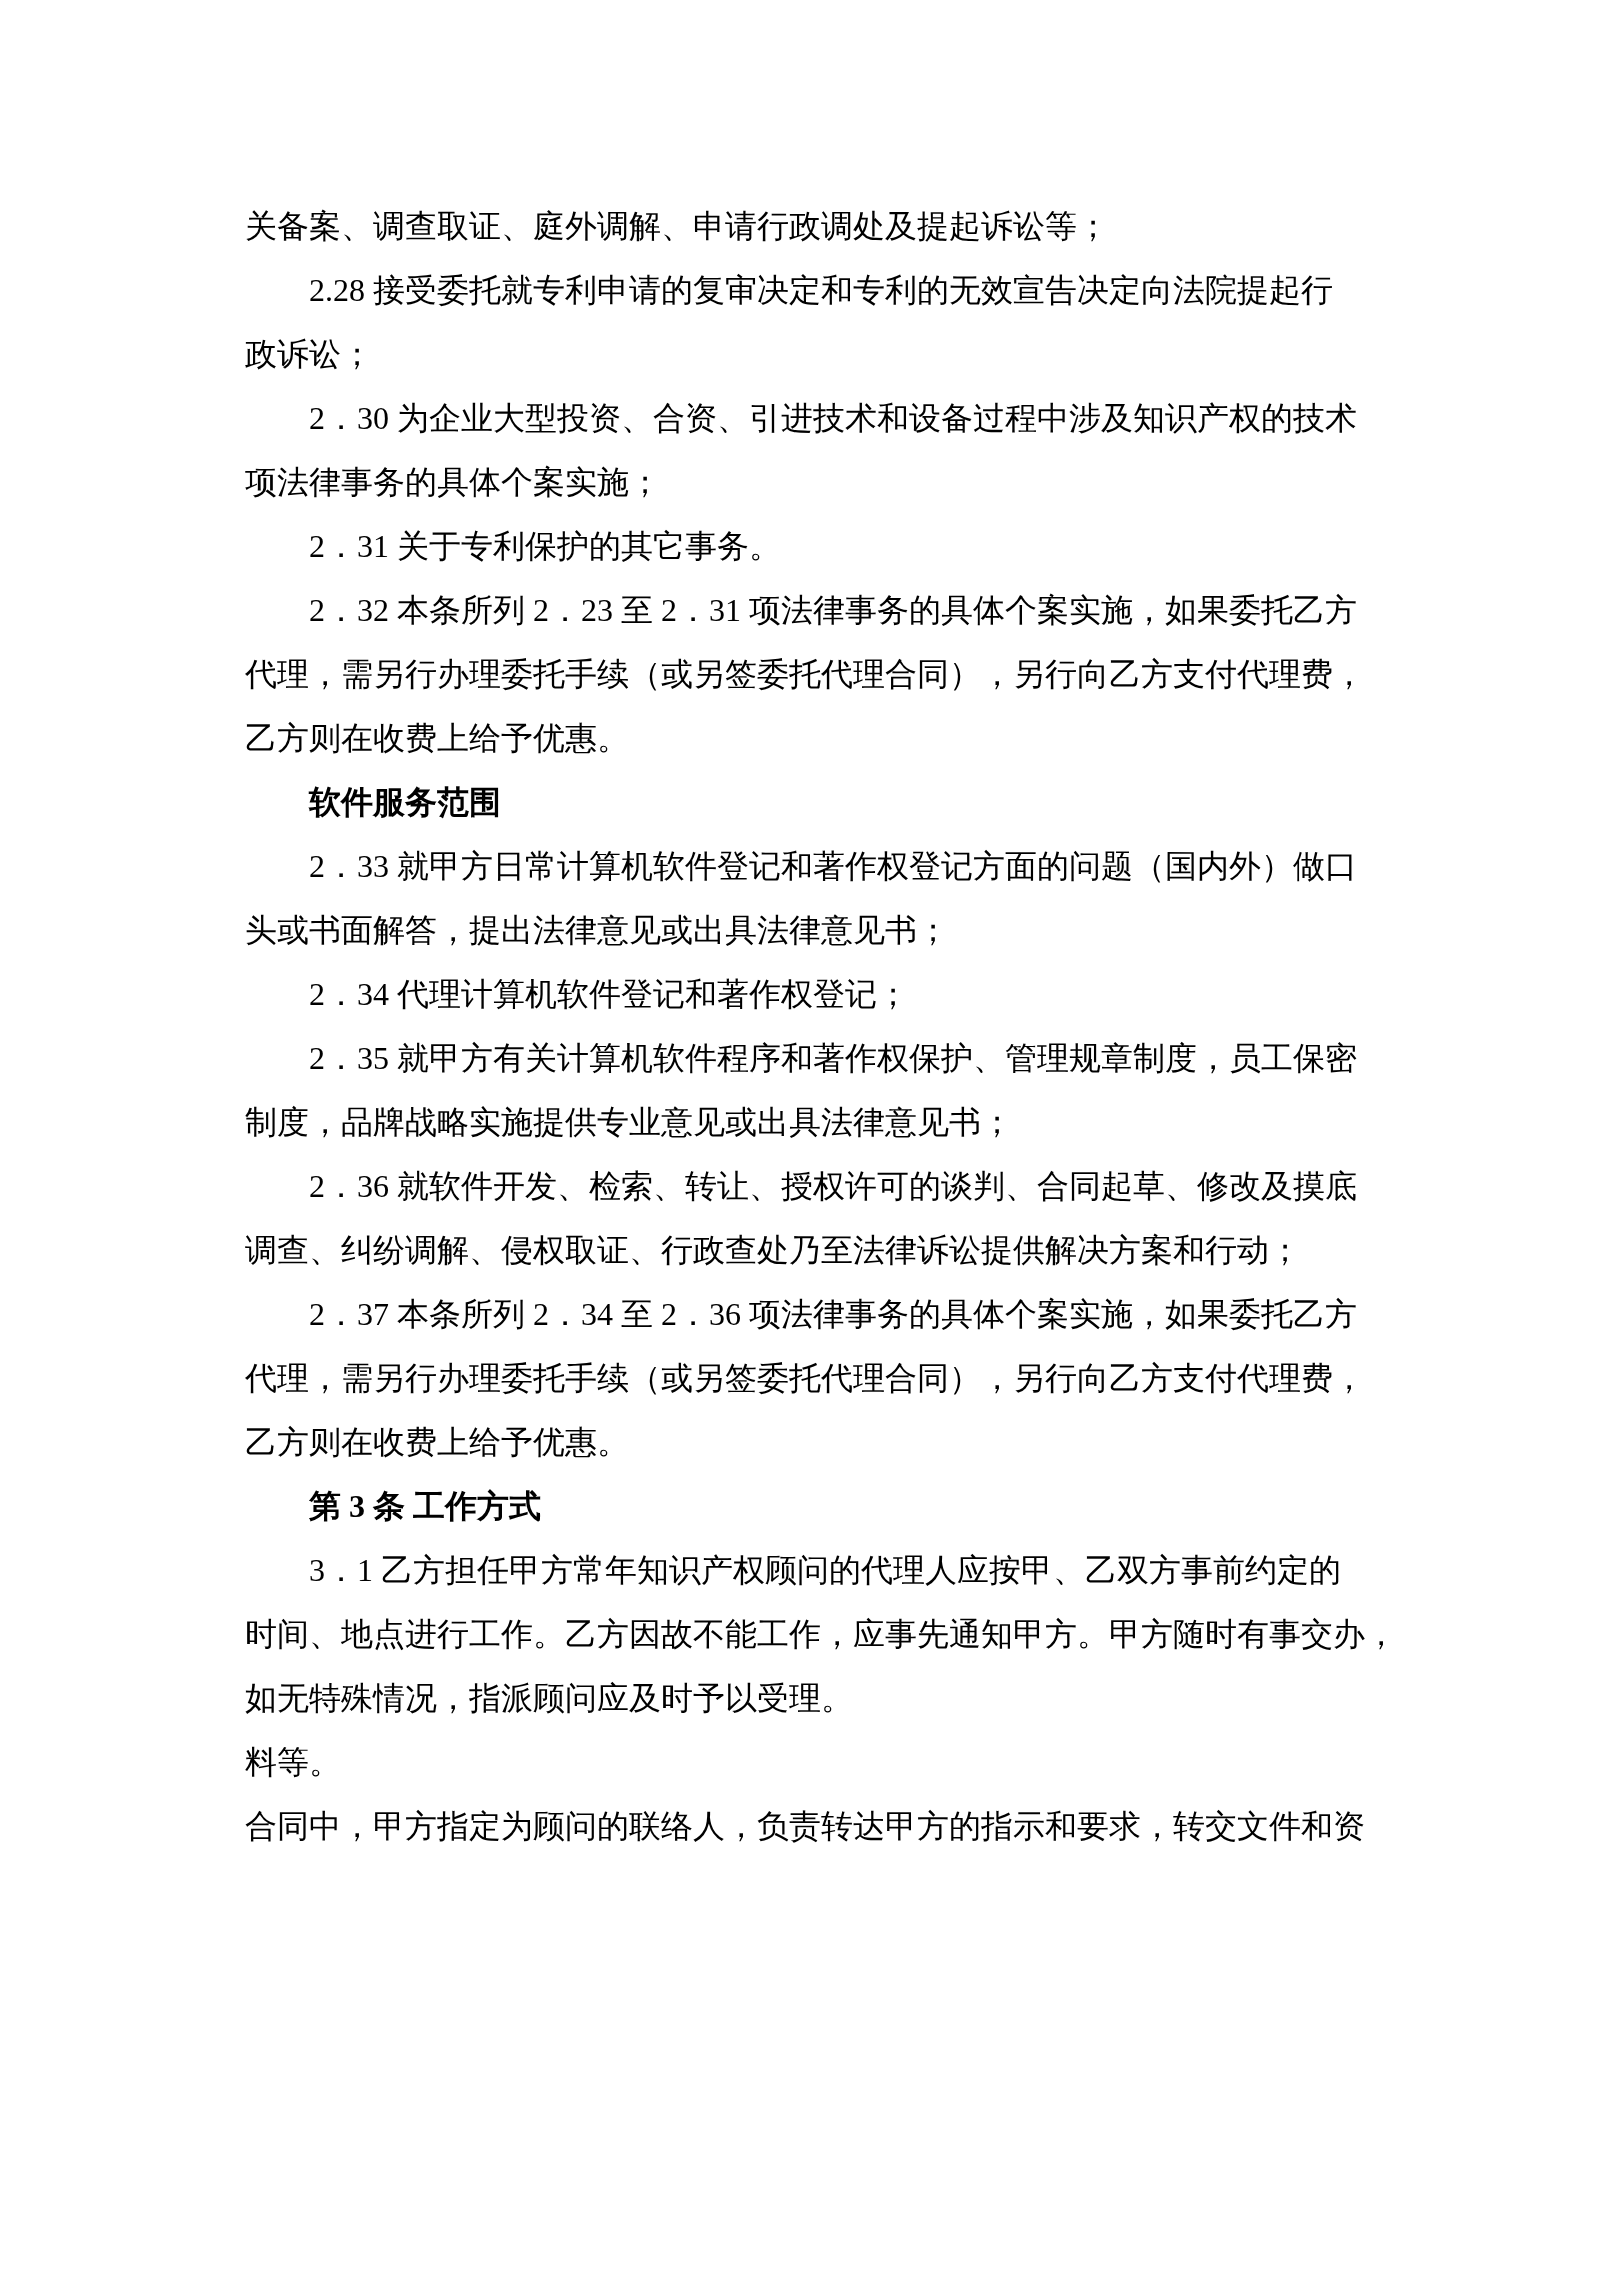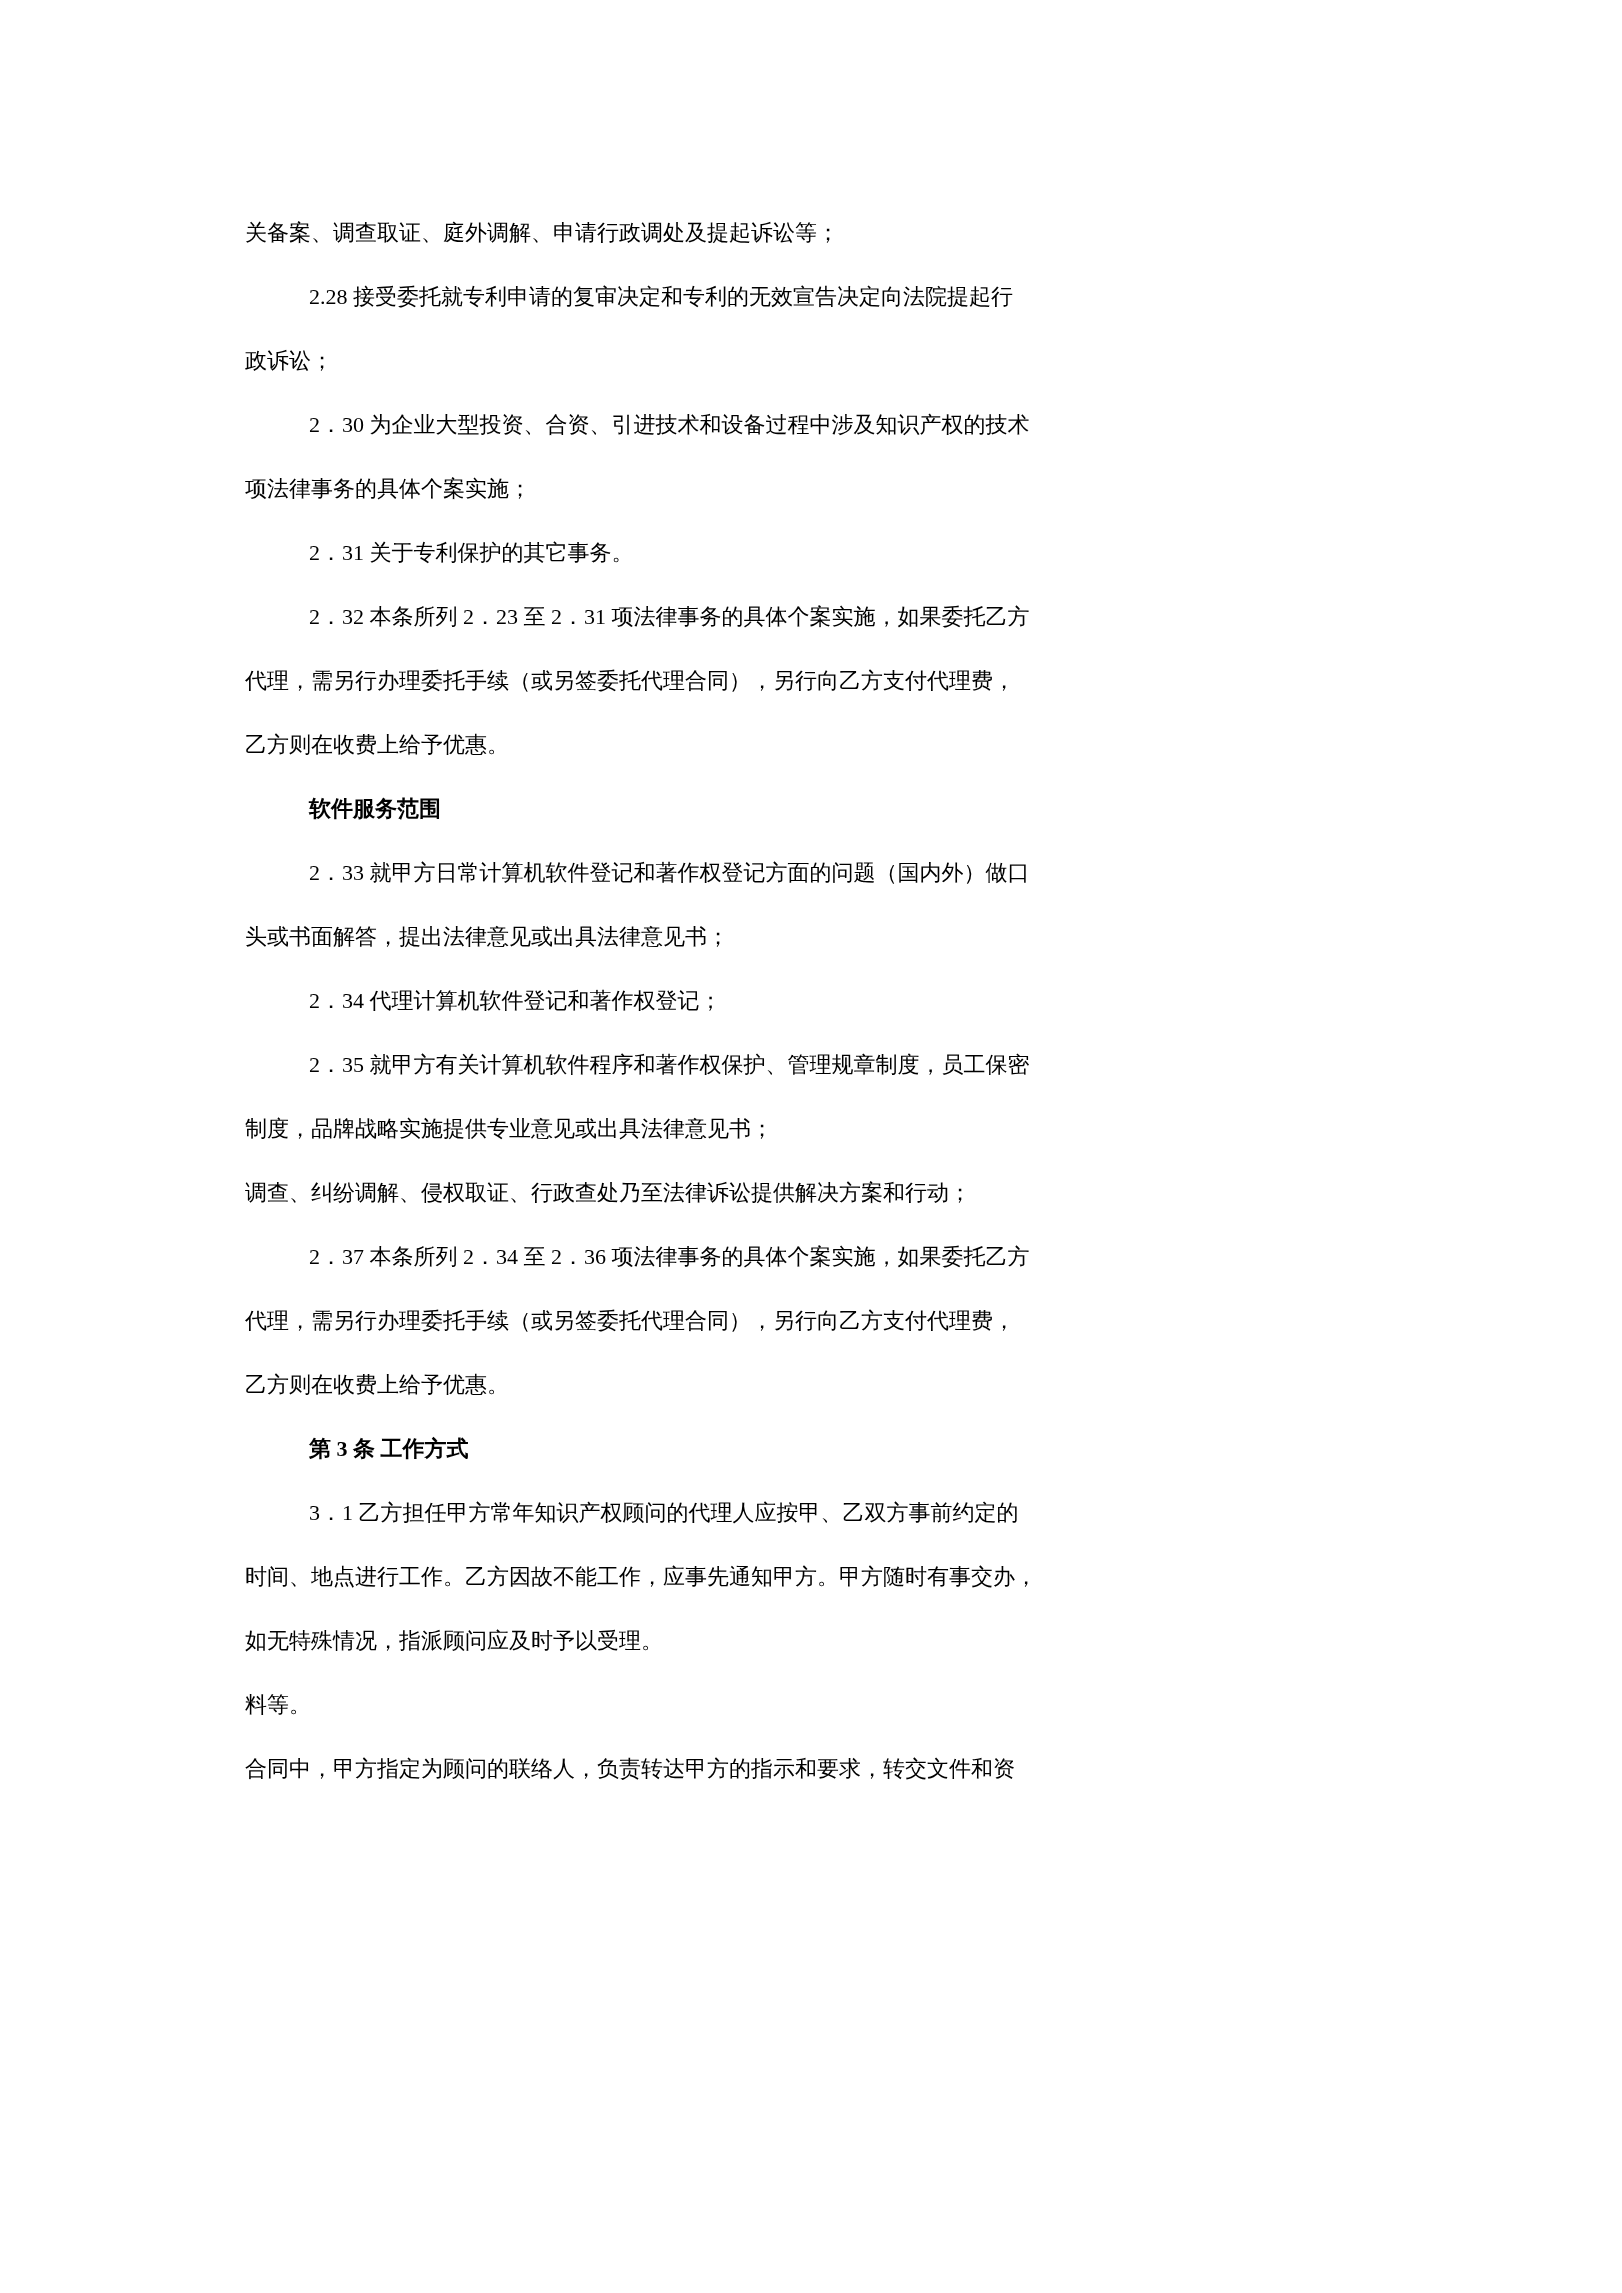--- a/index.html
+++ b/index.html
@@ -12,23 +12,23 @@
     width: 1623px;
     height: 2294px;
     background: #ffffff;
     overflow: hidden;
     font-family: "Liberation Serif", "DejaVu Serif", serif;
     color: #000000;
   }
   .doc {
     position: absolute;
     left: 245px;
-    top: 201px;
+    top: 194px;
     width: 1182px;
-    font-size: 22px;
+    font-size: 32px;
     line-height: 64px;
   }
   .line {
     white-space: nowrap;
     height: 64px;
   }
   .line.indent {
     padding-left: 64px;
   }
   .line.bold {
@@ -48,20 +48,21 @@
       <div class="line indent">2．31 关于专利保护的其它事务。</div>
       <div class="line indent">2．32 本条所列 2．23 至 2．31 项法律事务的具体个案实施，如果委托乙方</div>
       <div class="line">代理，需另行办理委托手续（或另签委托代理合同），另行向乙方支付代理费，</div>
       <div class="line">乙方则在收费上给予优惠。</div>
       <div class="line indent bold">软件服务范围</div>
       <div class="line indent">2．33 就甲方日常计算机软件登记和著作权登记方面的问题（国内外）做口</div>
       <div class="line">头或书面解答，提出法律意见或出具法律意见书；</div>
       <div class="line indent">2．34 代理计算机软件登记和著作权登记；</div>
       <div class="line indent">2．35 就甲方有关计算机软件程序和著作权保护、管理规章制度，员工保密</div>
       <div class="line">制度，品牌战略实施提供专业意见或出具法律意见书；</div>
+      <div class="line indent">2．36 就软件开发、检索、转让、授权许可的谈判、合同起草、修改及摸底</div>
       <div class="line">调查、纠纷调解、侵权取证、行政查处乃至法律诉讼提供解决方案和行动；</div>
       <div class="line indent">2．37 本条所列 2．34 至 2．36 项法律事务的具体个案实施，如果委托乙方</div>
       <div class="line">代理，需另行办理委托手续（或另签委托代理合同），另行向乙方支付代理费，</div>
       <div class="line">乙方则在收费上给予优惠。</div>
       <div class="line indent bold">第 3 条 工作方式</div>
       <div class="line indent">3．1 乙方担任甲方常年知识产权顾问的代理人应按甲、乙双方事前约定的</div>
       <div class="line">时间、地点进行工作。乙方因故不能工作，应事先通知甲方。甲方随时有事交办，</div>
       <div class="line">如无特殊情况，指派顾问应及时予以受理。</div>
       <div class="line">料等。</div>
       <div class="line">合同中，甲方指定为顾问的联络人，负责转达甲方的指示和要求，转交文件和资</div>

